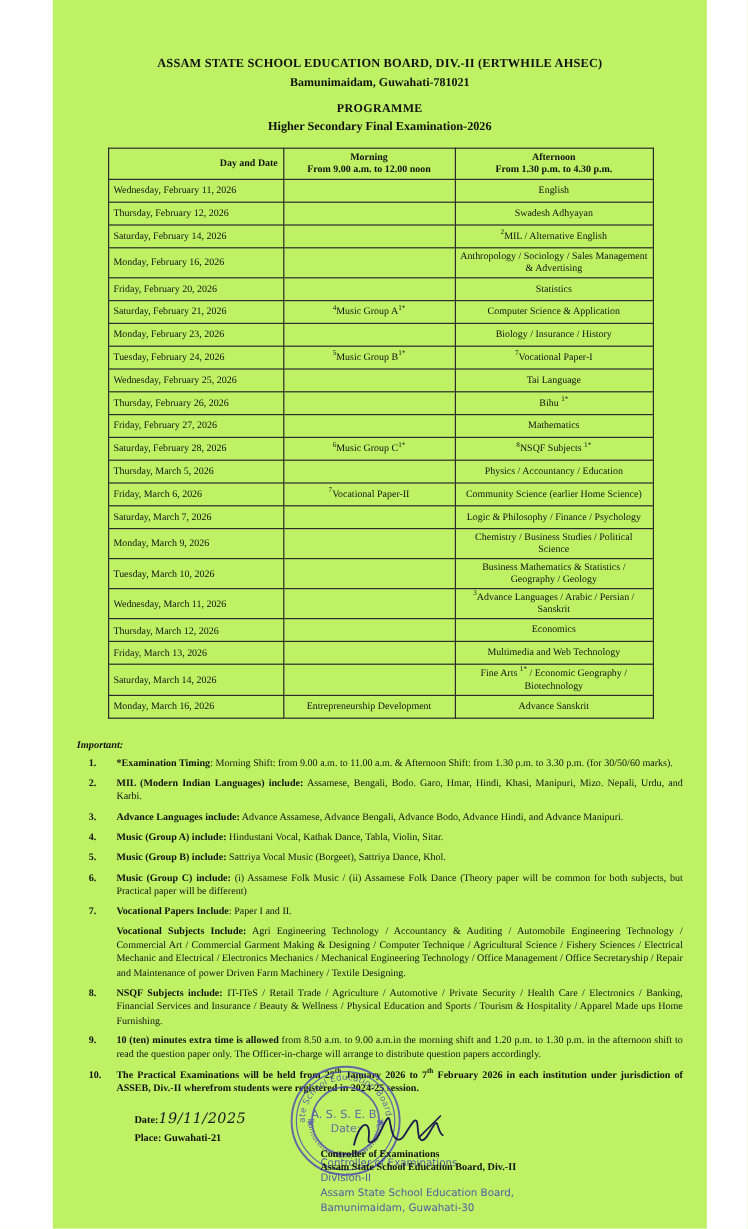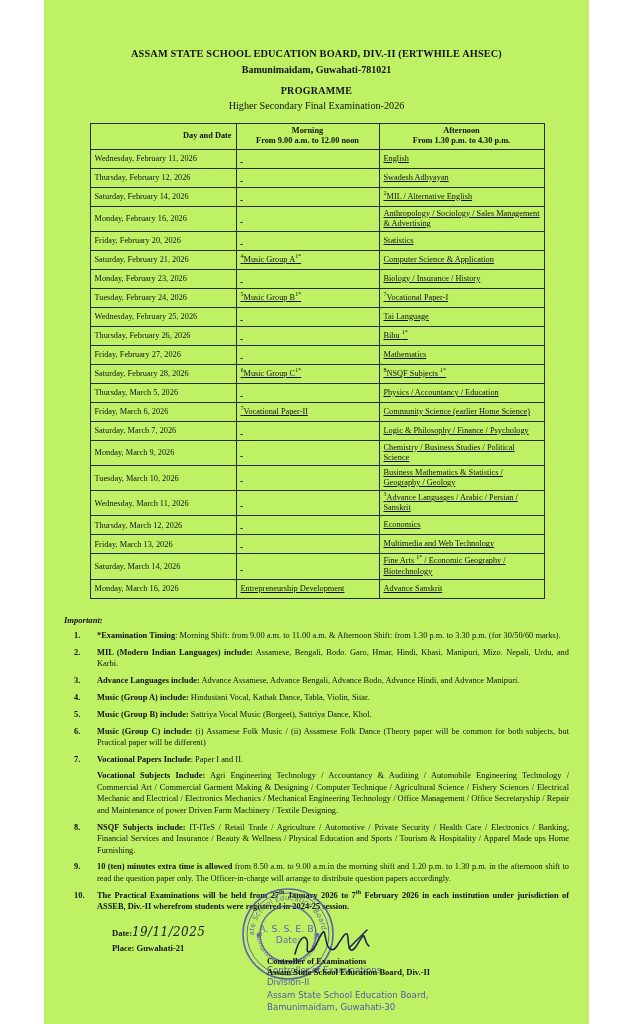--- a/index.html
+++ b/index.html
@@ -41,21 +41,21 @@
     margin-top: 3px;
   }
   .hdr-prog {
     font-size: 10px;
     font-weight: bold;
     margin-top: 10px;
     letter-spacing: 0.3px;
   }
   .hdr-exam {
     font-size: 10.2px;
-    font-weight: normal;
+    font-weight: bold;
     margin-top: 4px;
   }
 
   
   .sched-wrap {
     margin: 12px auto 0 auto;
     width: 454px;
   }
   table.sched {
     border-collapse: collapse;
@@ -85,23 +85,22 @@
   th.hd .sub {
     font-weight: bold;
     font-size: 8.3px;
     display: block;
   }
   td.day {
     text-align: left;
     height: 14px;
   }
   td.mid, td.noon {
-    text-align: left;
+    text-align: center;
     line-height: 1.22;
-    text-decoration: underline;
   }
   sup.mark {
     font-size: 6px;
     vertical-align: super;
     line-height: 0;
   }
 
   
   .notes {
     margin: 16px 20px 0 20px;

